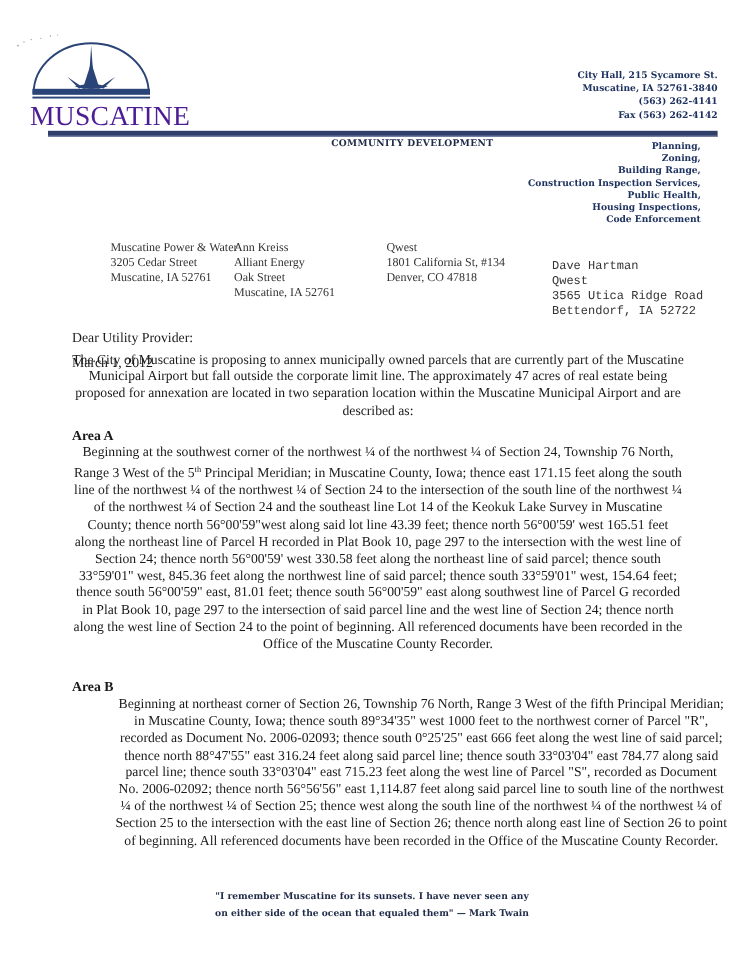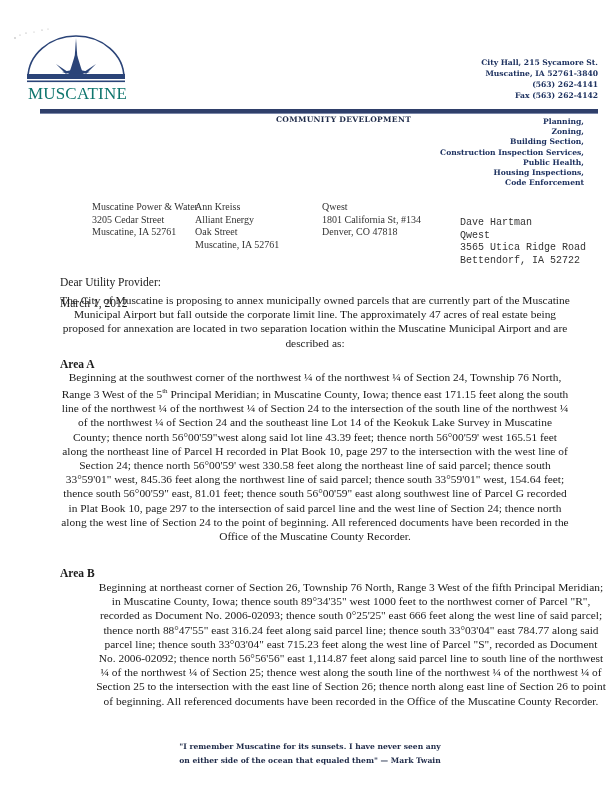--- a/index.html
+++ b/index.html
@@ -1,22 +1,22 @@
 <!DOCTYPE html>
 <html><head>
 <meta charset="utf-8">
 <style>
   html, body { margin: 0; padding: 0; background: #ffffff; }
   body { width: 614px; height: 800px; position: relative; overflow: hidden;
          font-family: "Liberation Serif", serif; color: #1a1a1a; }
   .abs { position: absolute; }
   .logo { left: 24px; top: 34px; width: 104px; height: 70px; }
   .logo svg { display: block; }
-  .logo-word { position: absolute; left: 1px; top: 50px; width: 102px; text-align: right;
-               font-family: "Liberation Serif", serif; font-size: 17px; color: #0f766e; letter-spacing: 0.2px; }
+  .logo-word { position: absolute; left: 1px; top: 50px; width: 102px; text-align: center;
+               font-family: "Liberation Serif", serif; font-size: 23px; color: #4c1d95; letter-spacing: 0.2px; }
   .contact { right: 16px; top: 57px; text-align: right; font-family: "DejaVu Serif", serif;
              font-weight: bold; font-size: 7.6px; line-height: 11px; color: #1e3260; }
   .rule { left: 40px; top: 109px; width: 558px; height: 4px; background: #2f3f6a;
           border-bottom: 1px solid #7a86a8; }
   .dept { left: 236px; top: 115px; font-family: "DejaVu Serif", serif; font-weight: bold;
           font-size: 7.6px; color: #1e2a48; letter-spacing: 0.3px; padding-left: 40px; }
   .services { right: 30px; top: 117px; text-align: right; font-family: "DejaVu Serif", serif;
               font-weight: bold; font-size: 7.6px; line-height: 10.2px; color: #1e3260; }
   .recipients { left: 60px; top: 201px; width: 540px; }
   .recipient { position: absolute; font-size: 10px; line-height: 12.6px; color: #333; }
@@ -68,21 +68,21 @@
   <div>Fax (563) 262-4142</div>
 </div>
 
 <div class="abs rule"></div>
 
 <div class="abs dept">COMMUNITY DEVELOPMENT</div>
 
 <div class="abs services">
   <div>Planning,</div>
   <div>Zoning,</div>
-  <div>Building Section,</div>
+  <div>Building Range,</div>
   <div>Construction Inspection Services,</div>
   <div>Public Health,</div>
   <div>Housing Inspections,</div>
   <div>Code Enforcement</div>
 </div>
 
 <div class="abs recipients">
   <div class="recipient" style="left:0px; top:0;margin-left:32px;">
     <div>Muscatine Power &amp; Water</div>
     <div>3205 Cedar Street</div>

